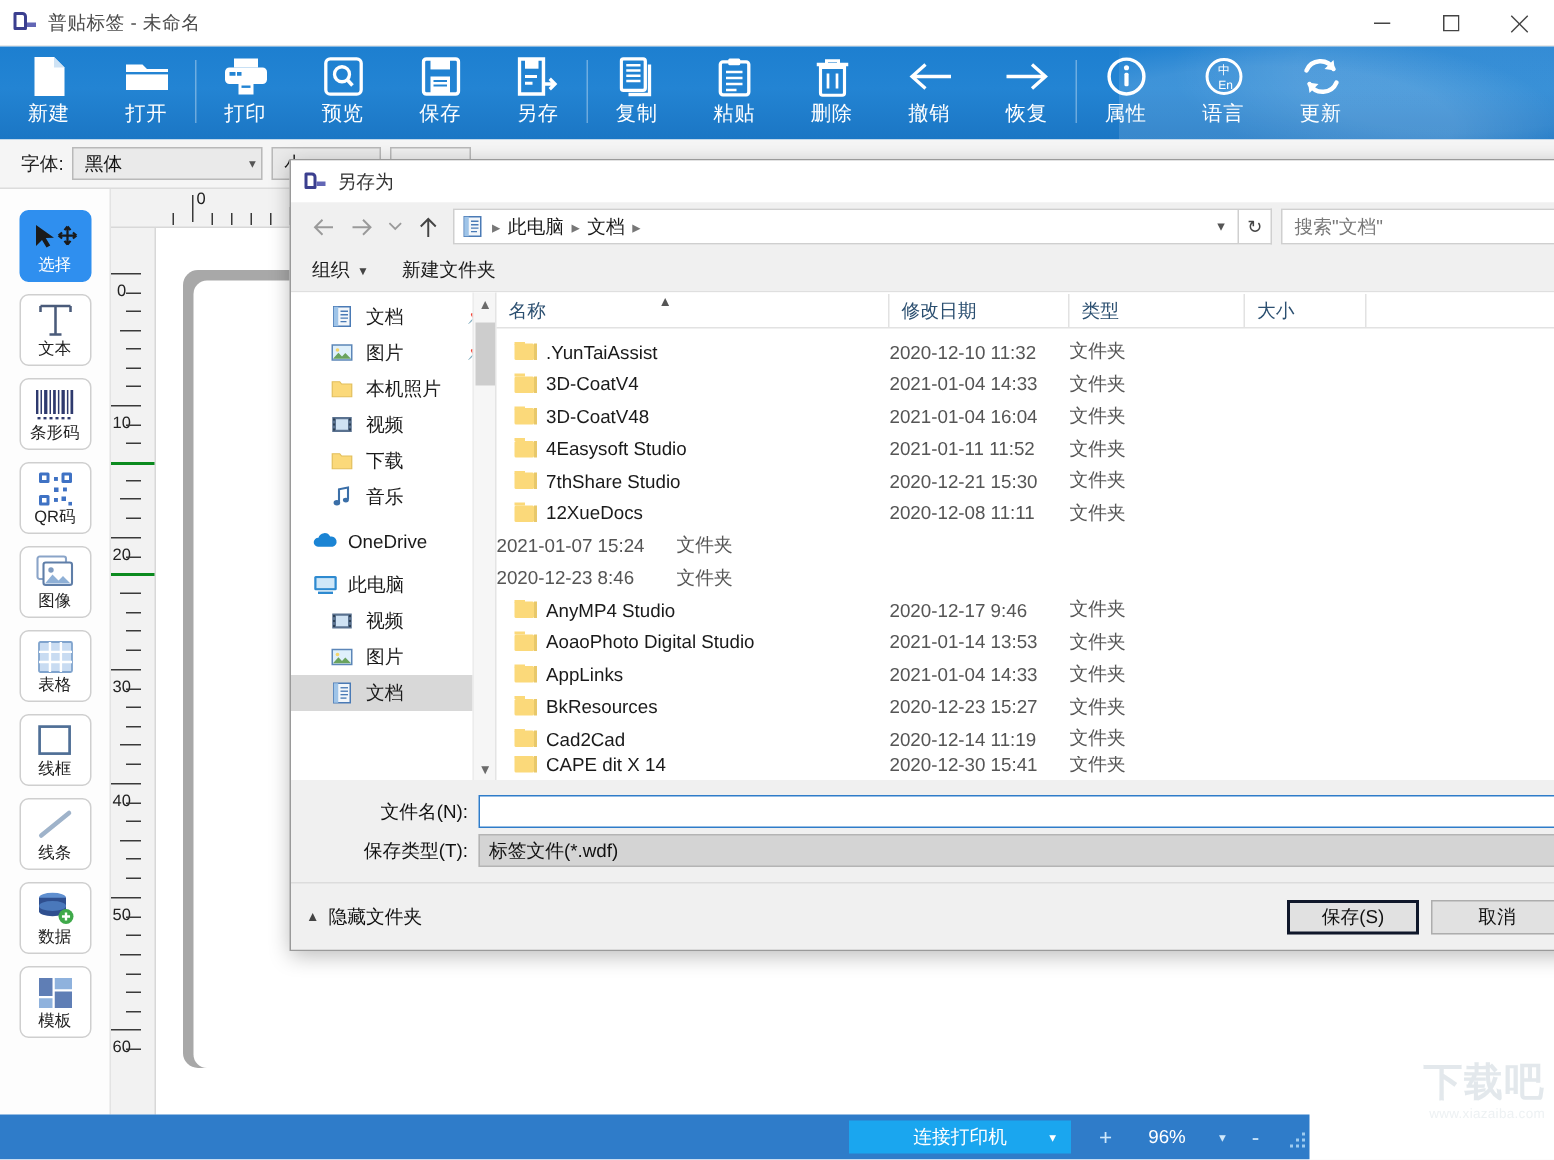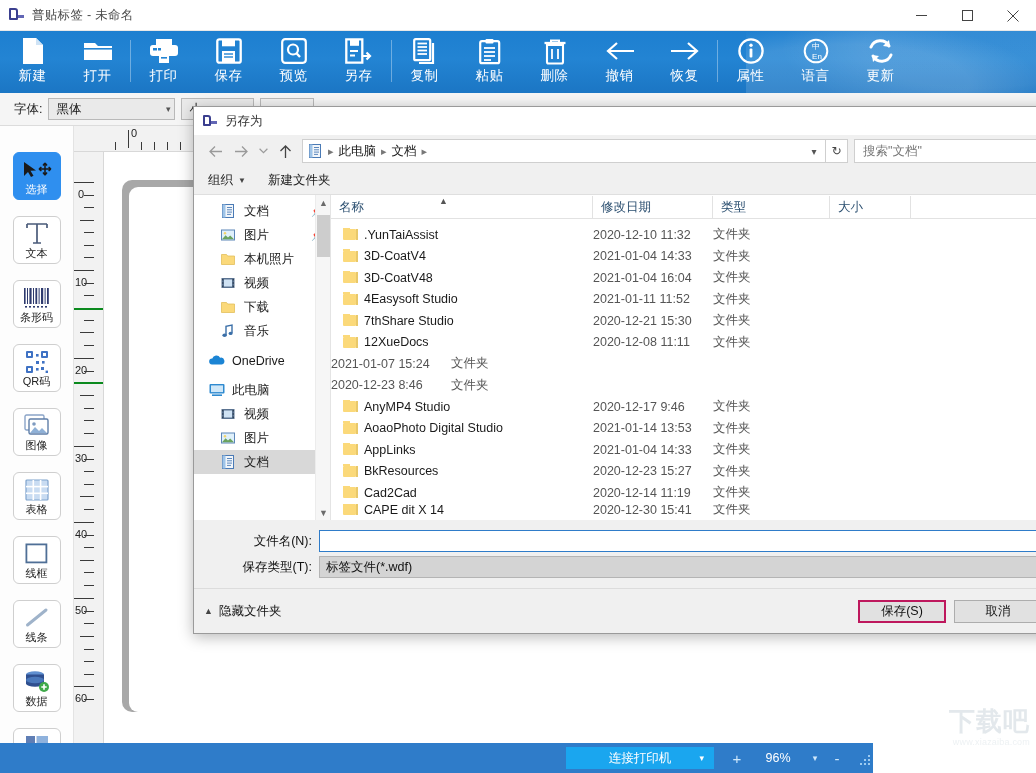--- a/index.html
+++ b/index.html
@@ -86,21 +86,21 @@
   .combo.size { width: 73px; }
   .combo.plain { width: 54px; background:#f0f0f0;}
 
   
   .toolcol {
     position: absolute; left: 0; top: 126px; width: 74px; height: 617px;
     background: #fdfdfd; border-right: 1px solid #e3e3e3;
     padding-top: 10px;
   }
   .tool {
-    width: 48px; height: 48px; margin: 16px auto 8px auto;
+    width: 48px; height: 48px; margin: 4px auto 8px auto;
     border: 1px solid #cfcfcf; border-radius: 6px; background: #fff;
     display: flex; flex-direction: column; align-items: center; justify-content: center;
   }
   .tool.active { background: #2f8fef; border-color: #2f8fef; }
   .tool .ic { height: 25px; display:flex; align-items:center; justify-content:center; }
   .tool .lb { font-size: 11px; color: #222; line-height: 12px; margin-top: 1px; }
   .tool.active .lb { color: #fff; }
 
   
   .hruler {
@@ -277,21 +277,21 @@
   .foot-sep { height:1px; background:#dcdcdc; margin-top: 8px; }
   .foot-btns {
     height: 44px; display:flex; align-items:center; padding: 0 10px;
   }
   .hide-folders { font-size:12.5px; color:#111; display:flex; align-items:center; gap:6px; }
   .hide-folders .ar { font-size:9px; color:#444; }
   .btn {
     height: 23px; min-width: 88px; background:#e1e1e1; border:1px solid #adadad;
     font-size:12.5px; color:#111; display:flex; align-items:center; justify-content:center;
   }
-  .btn.primary { border:2px solid #be185d; background:#e1e1e1; }
+  .btn.primary { border:2px solid #0f172a; background:#e1e1e1; }
   .btn-wrap { margin-left:auto; display:flex; gap: 8px; }
 </style>
 </head>
 <body>
 
 <div id="app">
 
   <div class="titlebar">
     <span class="app-icon">
       <span class="g1"></span>
@@ -352,39 +352,39 @@
             <rect x="10" y="17" width="10" height="8" fill="#fff"></rect>
             <rect x="12" y="19" width="6" height="1.6" fill="#2384d3"></rect>
           </svg>
       </span>
       <span class="lb">打印</span>
     </div>
 
     <div class="rb-item">
       <span class="ic">
         <svg width="26" height="26" viewBox="0 0 26 26">
+            <rect x="1.2" y="1.2" width="23.6" height="23.6" rx="3" fill="none" stroke="#fff" stroke-width="2.2"></rect>
+            <circle cx="12" cy="11.5" r="5" fill="none" stroke="#fff" stroke-width="2.2"></circle>
+            <line x1="15.5" y1="15.2" x2="19" y2="19" stroke="#fff" stroke-width="2.4"></line>
+          </svg>
+      </span>
+      <span class="lb">预览</span>
+    </div>
+
+    <div class="rb-item">
+      <span class="ic">
+        <svg width="26" height="26" viewBox="0 0 26 26">
             <rect x="1.3" y="1.3" width="23.4" height="23.4" rx="2" fill="none" stroke="#fff" stroke-width="2.3"></rect>
             <rect x="6" y="1.3" width="13" height="7" fill="#fff"></rect>
             <rect x="6" y="13" width="13" height="11.5" fill="#fff"></rect>
             <line x1="8" y1="16" x2="17" y2="16" stroke="#2384d3" stroke-width="1.4"></line>
             <line x1="8" y1="19" x2="17" y2="19" stroke="#2384d3" stroke-width="1.4"></line>
           </svg>
       </span>
       <span class="lb">保存</span>
-    </div>
-
-    <div class="rb-item">
-      <span class="ic">
-        <svg width="26" height="26" viewBox="0 0 26 26">
-            <rect x="1.2" y="1.2" width="23.6" height="23.6" rx="3" fill="none" stroke="#fff" stroke-width="2.2"></rect>
-            <circle cx="12" cy="11.5" r="5" fill="none" stroke="#fff" stroke-width="2.2"></circle>
-            <line x1="15.5" y1="15.2" x2="19" y2="19" stroke="#fff" stroke-width="2.4"></line>
-          </svg>
-      </span>
-      <span class="lb">预览</span>
     </div>
 
     <div class="rb-item">
       <span class="ic">
         <svg width="28" height="26" viewBox="0 0 28 26">
             <path d="M1.3 1.3 h16 v23.4 h-16 z" fill="none" stroke="#fff" stroke-width="2.3"></path>
             <rect x="5" y="1.3" width="9" height="6.5" fill="#fff"></rect>
             <line x1="5" y1="13" x2="13" y2="13" stroke="#fff" stroke-width="2"></line>
             <line x1="5" y1="17.5" x2="10" y2="17.5" stroke="#fff" stroke-width="2"></line>
             <path d="M17 18 h8 m-3.5 -3.5 l3.5 3.5 l-3.5 3.5" fill="none" stroke="#fff" stroke-width="2.2"></path>

